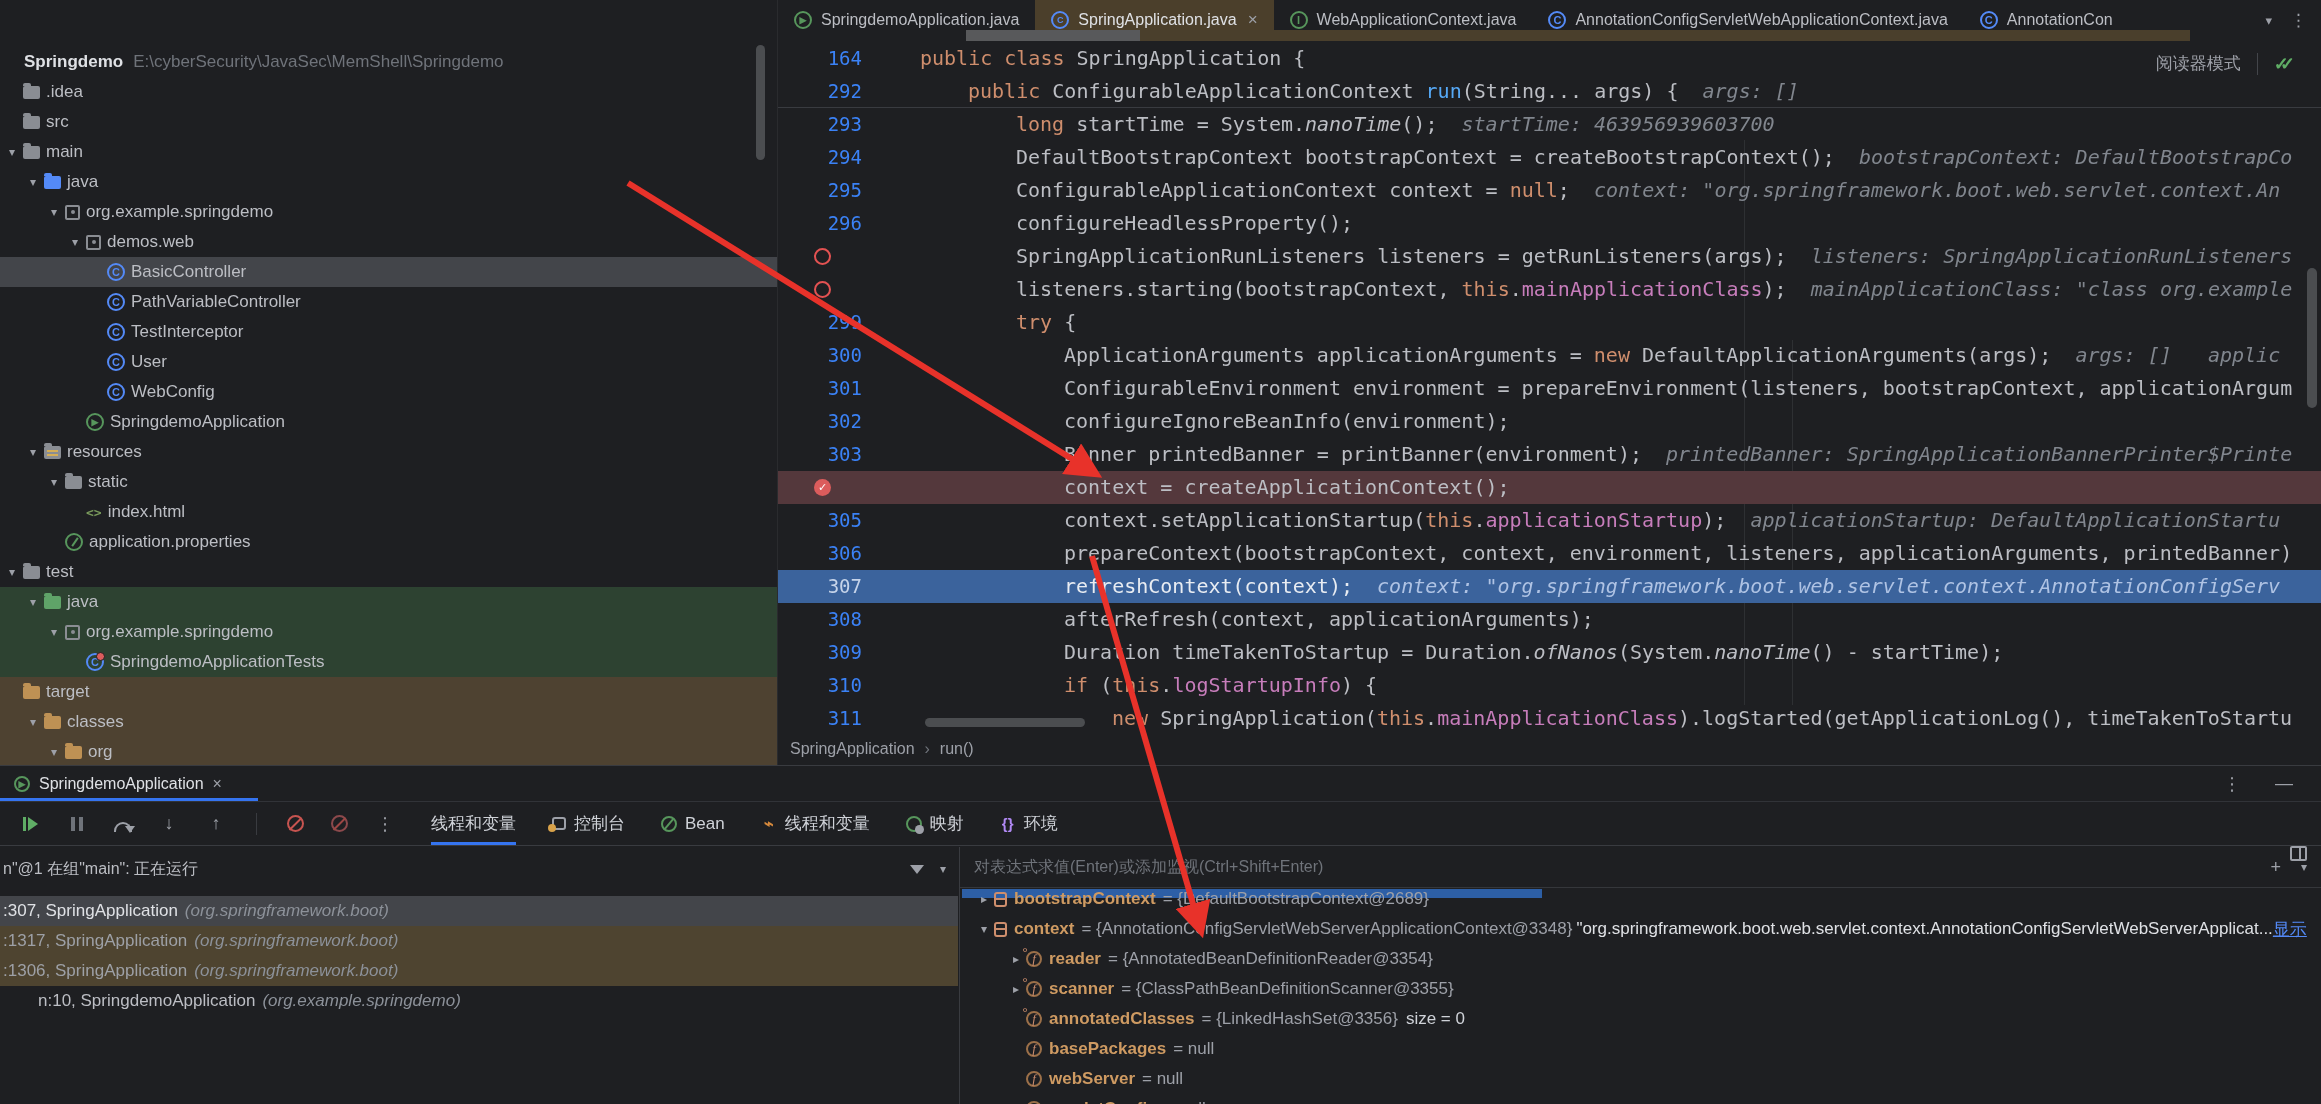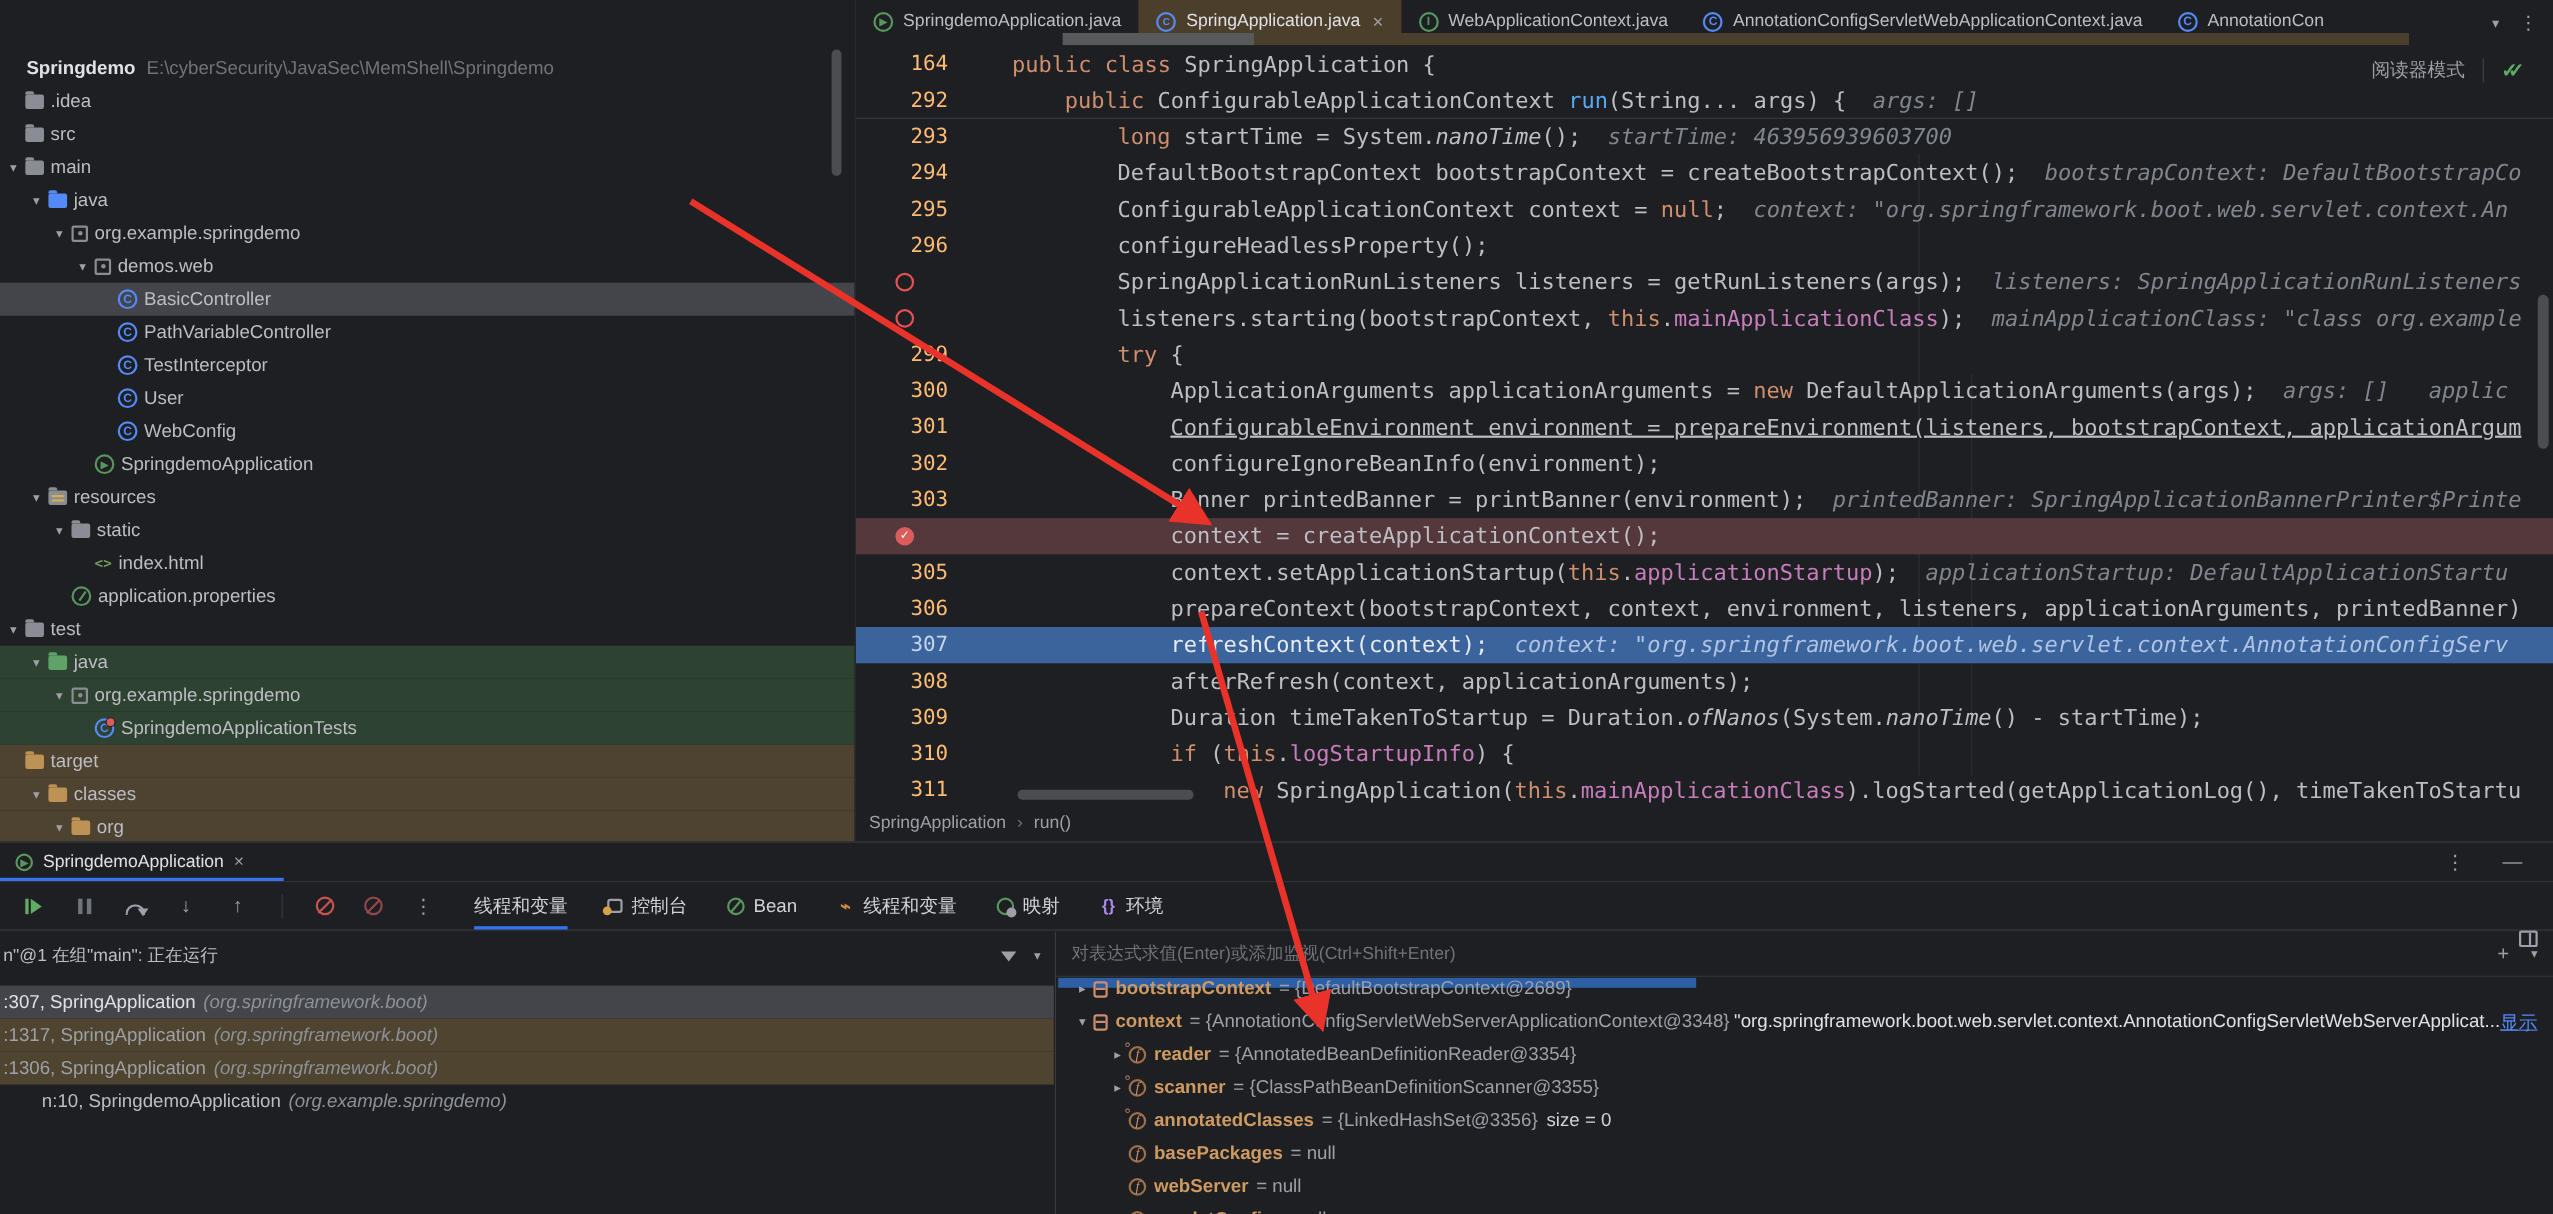--- a/index.html
+++ b/index.html
@@ -56,21 +56,21 @@
   .strip-grey  { left:966px; width:174px; background:#58595b; }
   .strip-brown { left:1140px; width:1050px; background:#4a3f2c; }
 
   
   #editor { position:absolute; left:778px; top:40px; width:1543px; height:725px; overflow:hidden; font-family:"DejaVu Sans Mono", monospace; }
   .guide { position:absolute; top:100px; bottom:60px; width:1px; background:#2e3033; }
   .crow { position:absolute; left:0; width:100%; height:33px; line-height:33px; white-space:pre; font-size:20px; }
   .crow.sep { border-bottom:1px solid #393b40; }
   .crow.bg-r { background:#54383c; }
   .crow.bg-b { background:#3b639c; }
-  .gut { display:inline-block; width:142px; padding-right:58px; text-align:right; color:#fdba74; font-size:19px; vertical-align:top; }
+  .gut { display:inline-block; width:142px; padding-right:58px; text-align:right; color:#3b82f6; font-size:19px; vertical-align:top; }
   .bg-b .gut { color:#c6d4ea; }
   .bpdot { position:absolute; left:36px; top:8px; width:17px; height:17px; border-radius:50%; }
   .bpdot.hollow { border:2.5px solid #e35252; }
   .bpdot.full { background:#db5c5c; color:#fff; font-size:11px; line-height:17px; text-align:center; font-family:"Liberation Sans",sans-serif; }
   .code { display:inline-block; }
   .tk-k { color:#cf8e6d; } .tk-p { color:#bcbec4; } .tk-d { color:#56a8f5; }
   .tk-f { color:#c77dbb; } .tk-i { color:#bcbec4; font-style:italic; }
   .tk-h { color:#81868e; font-style:italic; }
   .tk-hb { color:#afc3e4; font-style:italic; }
   .bg-b .tk-p { color:#e8ecf2; }
@@ -317,21 +317,21 @@
         <div class="crow" style="top: 2px;"><span class="gut">164</span><span class="code" style="padding-left: 0px;"><span class="tk-k">public class </span><span class="tk-p">SpringApplication {</span></span></div>
         <div class="crow sep" style="top: 35px;"><span class="gut">292</span><span class="code" style="padding-left: 48px;"><span class="tk-k">public </span><span class="tk-p">ConfigurableApplicationContext </span><span class="tk-d">run</span><span class="tk-p">(String... args) {</span><span class="tk-h">  args: []</span></span></div>
         <div class="crow" style="top: 68px;"><span class="gut">293</span><span class="code" style="padding-left: 96px;"><span class="tk-k">long </span><span class="tk-p">startTime = System.</span><span class="tk-i">nanoTime</span><span class="tk-p">();</span><span class="tk-h">  startTime: 463956939603700</span></span></div>
         <div class="crow" style="top: 101px;"><span class="gut">294</span><span class="code" style="padding-left: 96px;"><span class="tk-p">DefaultBootstrapContext bootstrapContext = createBootstrapContext();</span><span class="tk-h">  bootstrapContext: DefaultBootstrapCo</span></span></div>
         <div class="crow" style="top: 134px;"><span class="gut">295</span><span class="code" style="padding-left: 96px;"><span class="tk-p">ConfigurableApplicationContext context = </span><span class="tk-k">null</span><span class="tk-p">;</span><span class="tk-h">  context: "org.springframework.boot.web.servlet.context.An</span></span></div>
         <div class="crow" style="top: 167px;"><span class="gut">296</span><span class="code" style="padding-left: 96px;"><span class="tk-p">configureHeadlessProperty();</span></span></div>
         <div class="crow" style="top: 200px;"><span class="gut"></span><span class="bpdot hollow"></span><span class="code" style="padding-left: 96px;"><span class="tk-p">SpringApplicationRunListeners listeners = getRunListeners(args);</span><span class="tk-h">  listeners: SpringApplicationRunListeners</span></span></div>
         <div class="crow" style="top: 233px;"><span class="gut"></span><span class="bpdot hollow"></span><span class="code" style="padding-left: 96px;"><span class="tk-p">listeners.starting(bootstrapContext, </span><span class="tk-k">this</span><span class="tk-p">.</span><span class="tk-f">mainApplicationClass</span><span class="tk-p">);</span><span class="tk-h">  mainApplicationClass: "class org.example</span></span></div>
         <div class="crow" style="top: 266px;"><span class="gut">299</span><span class="code" style="padding-left: 96px;"><span class="tk-k">try</span><span class="tk-p"> {</span></span></div>
         <div class="crow" style="top: 299px;"><span class="gut">300</span><span class="code" style="padding-left: 144px;"><span class="tk-p">ApplicationArguments applicationArguments = </span><span class="tk-k">new </span><span class="tk-p">DefaultApplicationArguments(args);</span><span class="tk-h">  args: []</span><span class="tk-h">   applic</span></span></div>
-        <div class="crow" style="top: 332px;"><span class="gut">301</span><span class="code" style="padding-left: 144px; text-decoration: underline;"><span class="tk-p">ConfigurableEnvironment environment = prepareEnvironment(listeners, bootstrapContext, applicationArgum</span></span></div>
+        <div class="crow" style="top: 332px;"><span class="gut">301</span><span class="code" style="padding-left: 144px;"><span class="tk-p">ConfigurableEnvironment environment = prepareEnvironment(listeners, bootstrapContext, applicationArgum</span></span></div>
         <div class="crow" style="top: 365px;"><span class="gut">302</span><span class="code" style="padding-left: 144px;"><span class="tk-p">configureIgnoreBeanInfo(environment);</span></span></div>
         <div class="crow" style="top: 398px;"><span class="gut">303</span><span class="code" style="padding-left: 144px;"><span class="tk-p">Banner printedBanner = printBanner(environment);</span><span class="tk-h">  printedBanner: SpringApplicationBannerPrinter$Printe</span></span></div>
         <div class="crow bg-r" style="top: 431px;"><span class="gut"></span><span class="bpdot full">✓</span><span class="code" style="padding-left: 144px;"><span class="tk-p">context = createApplicationContext();</span></span></div>
         <div class="crow" style="top: 464px;"><span class="gut">305</span><span class="code" style="padding-left: 144px;"><span class="tk-p">context.setApplicationStartup(</span><span class="tk-k">this</span><span class="tk-p">.</span><span class="tk-f">applicationStartup</span><span class="tk-p">);</span><span class="tk-h">  applicationStartup: DefaultApplicationStartu</span></span></div>
         <div class="crow" style="top: 497px;"><span class="gut">306</span><span class="code" style="padding-left: 144px;"><span class="tk-p">prepareContext(bootstrapContext, context, environment, listeners, applicationArguments, printedBanner)</span></span></div>
         <div class="crow bg-b" style="top: 530px;"><span class="gut">307</span><span class="code" style="padding-left: 144px;"><span class="tk-p">refreshContext(context);</span><span class="tk-hb">  context: "org.springframework.boot.web.servlet.context.AnnotationConfigServ</span></span></div>
         <div class="crow" style="top: 563px;"><span class="gut">308</span><span class="code" style="padding-left: 144px;"><span class="tk-p">afterRefresh(context, applicationArguments);</span></span></div>
         <div class="crow" style="top: 596px;"><span class="gut">309</span><span class="code" style="padding-left: 144px;"><span class="tk-p">Duration timeTakenToStartup = Duration.</span><span class="tk-i">ofNanos</span><span class="tk-p">(System.</span><span class="tk-i">nanoTime</span><span class="tk-p">() - startTime);</span></span></div>
         <div class="crow" style="top: 629px;"><span class="gut">310</span><span class="code" style="padding-left: 144px;"><span class="tk-k">if</span><span class="tk-p"> (</span><span class="tk-k">this</span><span class="tk-p">.</span><span class="tk-f">logStartupInfo</span><span class="tk-p">) {</span></span></div>
         <div class="crow" style="top: 662px;"><span class="gut">311</span><span class="code" style="padding-left: 192px;"><span class="tk-k">new </span><span class="tk-p">SpringApplication(</span><span class="tk-k">this</span><span class="tk-p">.</span><span class="tk-f">mainApplicationClass</span><span class="tk-p">).logStarted(getApplicationLog(), timeTakenToStartu</span></span></div>

